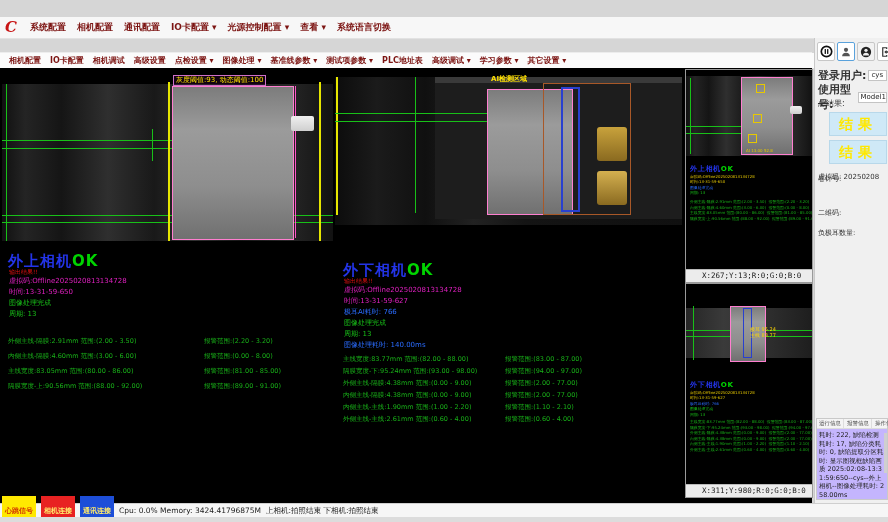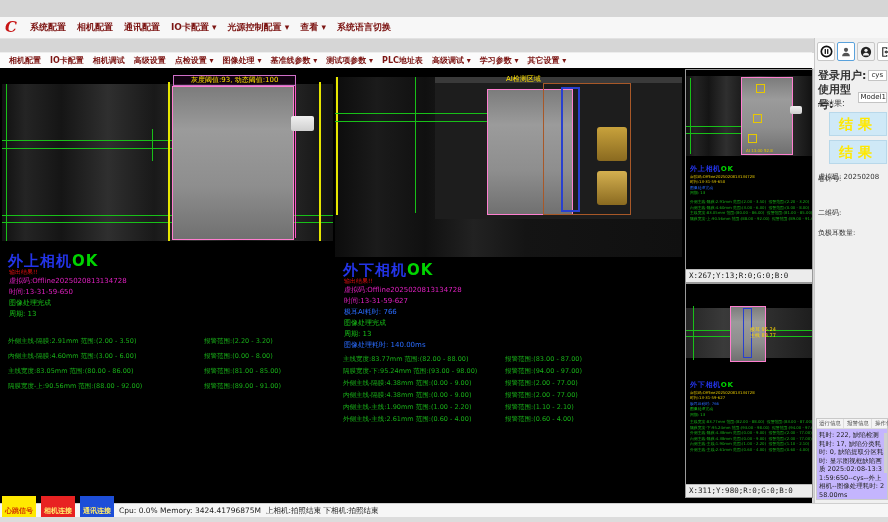--- a/index.html
+++ b/index.html
@@ -15,33 +15,33 @@
   .tabrow{position:absolute;top:52px;left:0;width:812px;height:14px;background:#ededed;border-bottom:1px solid #d5d5d5;}
   .tab{display:inline-block;margin-left:2px;background:#ffffff;border:1px solid #c2c2c2;border-bottom:none;
        font-size:8px;color:#333;padding:2px 9px 1px;}
   .toolbar{position:absolute;top:53px;left:0;width:812px;height:15px;background:#fbfbfb;border-bottom:1px solid #e0e0e0;
            display:flex;align-items:center;gap:9px;padding-left:9px;}
   .tool-item{font-size:8px;font-weight:bold;color:#7c1412;white-space:nowrap;cursor:default;}
   
   .main{position:absolute;top:68px;left:0;width:812px;height:435px;background:#000;}
   .view{position:absolute;background:#000;}
   .coordbar{position:absolute;left:0;right:0;bottom:0;height:12px;background:#ececec;border-top:1px solid #bbb;
-            font-family:"DejaVu Sans Mono","Liberation Mono",monospace;font-size:7.5px;color:#222;line-height:12px;padding-left:3px;}
+            font-family:"DejaVu Sans Mono","Liberation Mono",monospace;font-size:7.5px;color:#222;line-height:12px;padding-left:16px;}
   .imgarea{position:absolute;left:0;top:0;right:0;overflow:hidden;background:#000;}
   .bands-l{position:absolute;left:0;top:15px;right:0;bottom:0;
     background:linear-gradient(90deg,#101010 0%,#242424 7%,#151515 18%,#2f2f2f 32%,#191919 46%,#303030 58%,#171717 72%,#272727 86%,#121212 100%);}
   .bands-r{position:absolute;left:0;top:8px;right:0;bottom:0;
     background:linear-gradient(90deg,#0c0c0c 0%,#1b1b1b 12%,#101010 26%,#222 40%,#141414 55%,#101010 100%);}
   .hline{position:absolute;height:1px;background:#18c018;}
   .vline{position:absolute;width:1px;background:#18c018;}
   .yline{position:absolute;width:2px;background:#e6e600;}
   .electrode{position:absolute;border:1px solid #ff7fd0;
     background:linear-gradient(180deg,#7c7c7c,#9b9b9b 28%,#8e8e8e 65%,#707070);}
   .overlay-label{position:absolute;color:#ffe000;font-size:7px;line-height:9px;border:1px solid #d070c8;
-    background:rgba(70,10,70,.25);padding:0 17px;white-space:nowrap;}
+    background:rgba(70,10,70,.25);padding:0 2px;white-space:nowrap;}
   .cam-title{position:absolute;font-size:15px;font-weight:bold;color:#2334e8;white-space:nowrap;letter-spacing:1px;}
   .cam-title .ok{color:#00d400;font-style:normal;}
   .sub-red{position:absolute;font-size:6px;color:#e01010;}
   .l-mag{position:absolute;font-size:7px;color:#e020c0;white-space:nowrap;}
   .l-blue{position:absolute;font-size:7px;color:#2a6cff;white-space:nowrap;}
   .l-green{position:absolute;font-size:7px;color:#18c018;white-space:nowrap;}
   .mrow{position:absolute;left:6px;right:4px;font-size:6.5px;color:#18b018;white-space:nowrap;}
   .mrow .alarm{position:absolute;color:#18b018;}
   .thumb{position:absolute;border:1px solid #9a9a9a;background:#000;overflow:hidden;}
   .mini{transform:scale(.55);transform-origin:0 0;width:182%;}
@@ -146,21 +146,21 @@
         <span>主线宽度:83.05mm 范围:(80.00 - 86.00)</span>
         <span class="alarm" style="left:196px;">报警范围:(81.00 - 85.00)</span>
       </div>
       <div class="mrow" style="top:313px;">
         <span>隔膜宽度-上:90.56mm 范围:(88.00 - 92.00)</span>
         <span class="alarm" style="left:196px;">报警范围:(89.00 - 91.00)</span>
       </div>
     </div>
 
     <div class="view" style="left:335px;top:1px;width:347px;height:424px;">
-      <div class="imgarea" style="height:188px;">
+      <div class="imgarea" style="height:156px;font-weight:bold;">
         <div class="bands-r"></div>
         <div style="position:absolute;left:100px;top:8px;right:0;height:136px;background:#1d1d1d;border-top:6px solid #3a3a3a;"></div>
         <div style="position:absolute;left:262px;top:58px;width:30px;height:34px;background:linear-gradient(180deg,#c8a23c,#8a6a20);border-radius:3px;"></div>
         <div style="position:absolute;left:262px;top:102px;width:30px;height:34px;background:linear-gradient(180deg,#d4b050,#8a6a20);border-radius:3px;"></div>
         <div class="yline" style="left:1px;top:8px;height:138px;"></div>
         <div class="hline" style="left:0;top:44px;width:155px;"></div>
         <div class="hline" style="left:0;top:52px;width:155px;"></div>
         <div class="vline" style="left:80px;top:8px;height:136px;"></div>
         <div class="electrode" style="left:152px;top:20px;width:84px;height:124px;"></div>
         <div style="position:absolute;left:208px;top:14px;width:86px;height:130px;border:1px solid #a85828;"></div>

